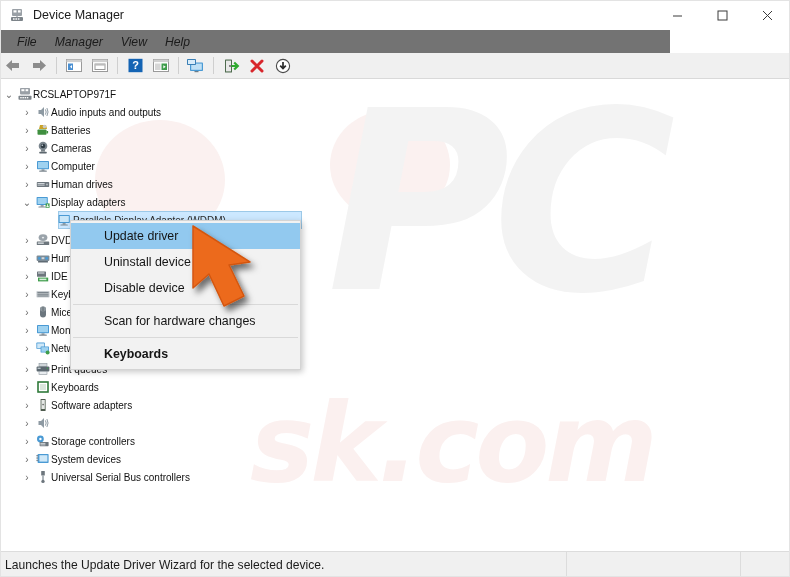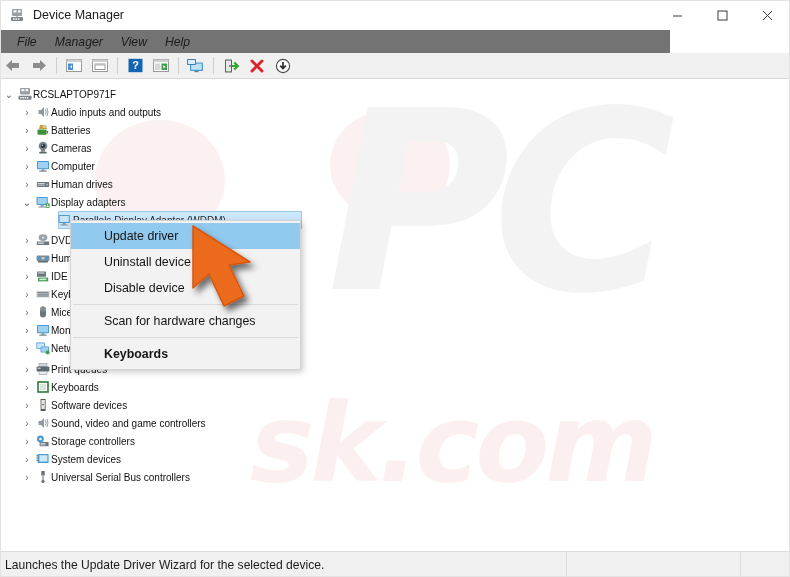--- a/index.html
+++ b/index.html
@@ -601,33 +601,32 @@
 
       <div class="trow" style="top:317px; left:18px;">
         <div class="chev">›</div>
         <div class="ticon">
           <svg width="16" height="16" viewBox="0 0 16 16">
             <rect x="5.6" y="2" width="5" height="12" rx="0.6" fill="#4e5b4e"></rect>
             <rect x="6.4" y="3" width="3.4" height="9" fill="#e6e9e6"></rect>
             <circle cx="8.1" cy="7.6" r="0.8" fill="#5a5a5a"></circle>
           </svg>
         </div>
-        <div class="tlabel">Software devices</div>
+        <div class="tlabel">Software adapters</div>
       </div>
 
       <div class="trow" style="top:335px; left:18px;">
         <div class="chev">›</div>
         <div class="ticon">
           <svg width="16" height="16" viewBox="0 0 16 16">
             <path d="M3.5 6 L6 6 L9 3 L9 13 L6 10 L3.5 10 Z" fill="#8e9aa3"></path>
             <path d="M10.4 5.4 Q12 8 10.4 10.6" stroke="#8e9aa3" stroke-width="1" fill="none"></path>
             <path d="M11.9 4 Q14.2 8 11.9 12" stroke="#8e9aa3" stroke-width="1" fill="none"></path>
           </svg>
         </div>
-        <div class="tlabel">Sound, video and game controllers</div>
       </div>
 
       <div class="trow" style="top:353px; left:18px;">
         <div class="chev">›</div>
         <div class="ticon">
           <svg width="16" height="16" viewBox="0 0 16 16">
             <circle cx="5.4" cy="6" r="3.4" fill="#4a9ad4"></circle>
             <circle cx="5.4" cy="6" r="1.2" fill="#ffffff"></circle>
             <rect x="4.6" y="9" width="9" height="4.2" rx="0.6" fill="#6d767d"></rect>
             <rect x="5.4" y="9.9" width="5" height="1" fill="#cfd5d9"></rect>

